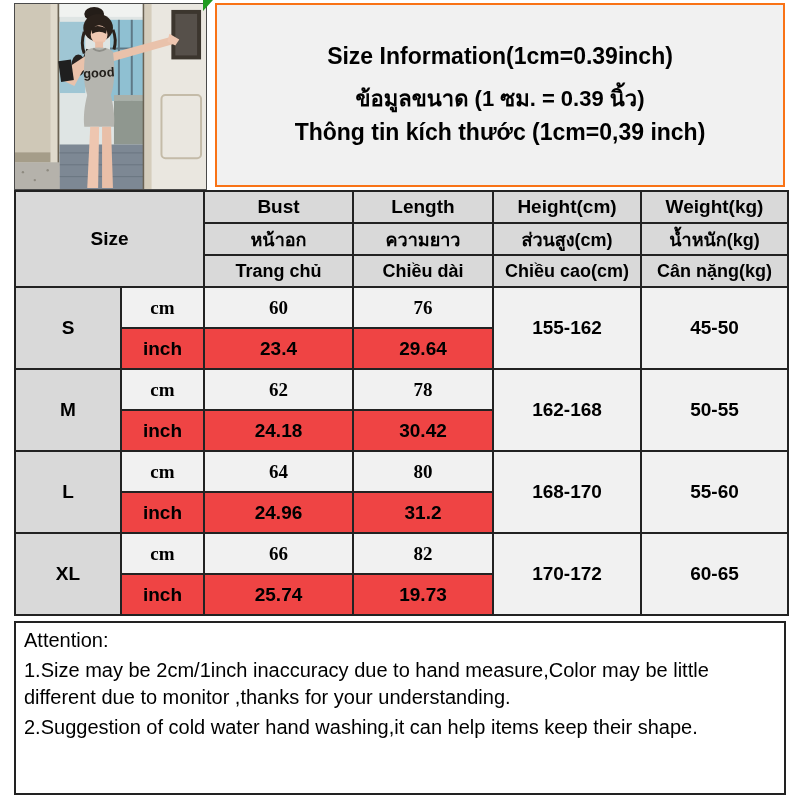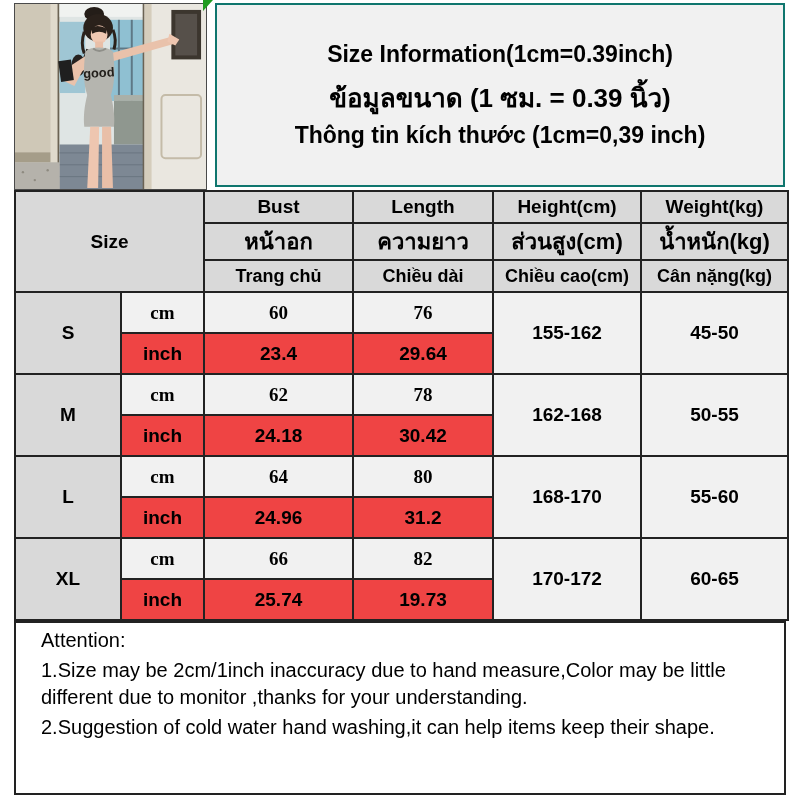--- a/index.html
+++ b/index.html
@@ -17,50 +17,50 @@
 
   
   .green-wedge {
     position:absolute; left:203px; top:0; width:0; height:0;
     border-top:11px solid #1f9b1f; border-right:10px solid transparent;
   }
 
   
   .title-box {
     position:absolute; left:215px; top:3px; width:570px; height:184px;
-    background:#f1f1f1; border:2px solid #0f766e; box-sizing:border-box;
+    background:#f1f1f1; border:2px solid #f97316; box-sizing:border-box;
     display:flex; flex-direction:column; justify-content:center; align-items:center;
     gap:7px; text-align:center;
   }
   .title-line  { font-weight:bold; font-size:23px; line-height:1.2; }
-  .title-line.thai { font-size:26px;margin-top:8px; }
+  .title-line.thai { font-size:22px;margin-top:8px; }
 
   
   table.size-table {
     position:absolute; left:14px; top:190px; width:773px;
     border-collapse:collapse; table-layout:fixed;
   }
   table.size-table td {
     border:2px solid #222; text-align:center; vertical-align:middle;
     font-weight:bold; padding:0; overflow:hidden; white-space:nowrap;
   }
   tr.hdr td { height:30px; background:#d9d9d9; font-size:19px; }
   tr.hdr.vi td { font-size:18px; }
-  tr.hdr.th td { font-size:22px; }
+  tr.hdr.th td { font-size:18px; }
   td.c-size { background:#d9d9d9; font-size:34px; font-weight:bold; }
   tr.cmrow td, tr.inrow td { height:39px; font-size:19px; background:#ef4444; }
   tr.cmrow td.tint { background:#f1f1f1;font-family:Liberation Serif, serif; }
   td.c-sizelabel { background:#d9d9d9 !important; font-size:21px; }
   td.c-merged { background:#f1f1f1 !important; font-size:19px;margin-left:27px; }
 
   
   .attention {
     position:absolute; left:14px; top:621px; width:772px; height:174px;
     border:2px solid #222; box-sizing:border-box; background:#fff;
-    padding:4px 25px; font-size:20px; line-height:1.38;
+    padding:4px 8px; font-size:20px; line-height:1.38;
   }
   .attention div { margin:0 0 2px 0; }
 </style>
 </head>
 <body>
 
 <div class="page">
 
   <div class="photo">
     <svg viewBox="0 0 193 187" preserveAspectRatio="none">

